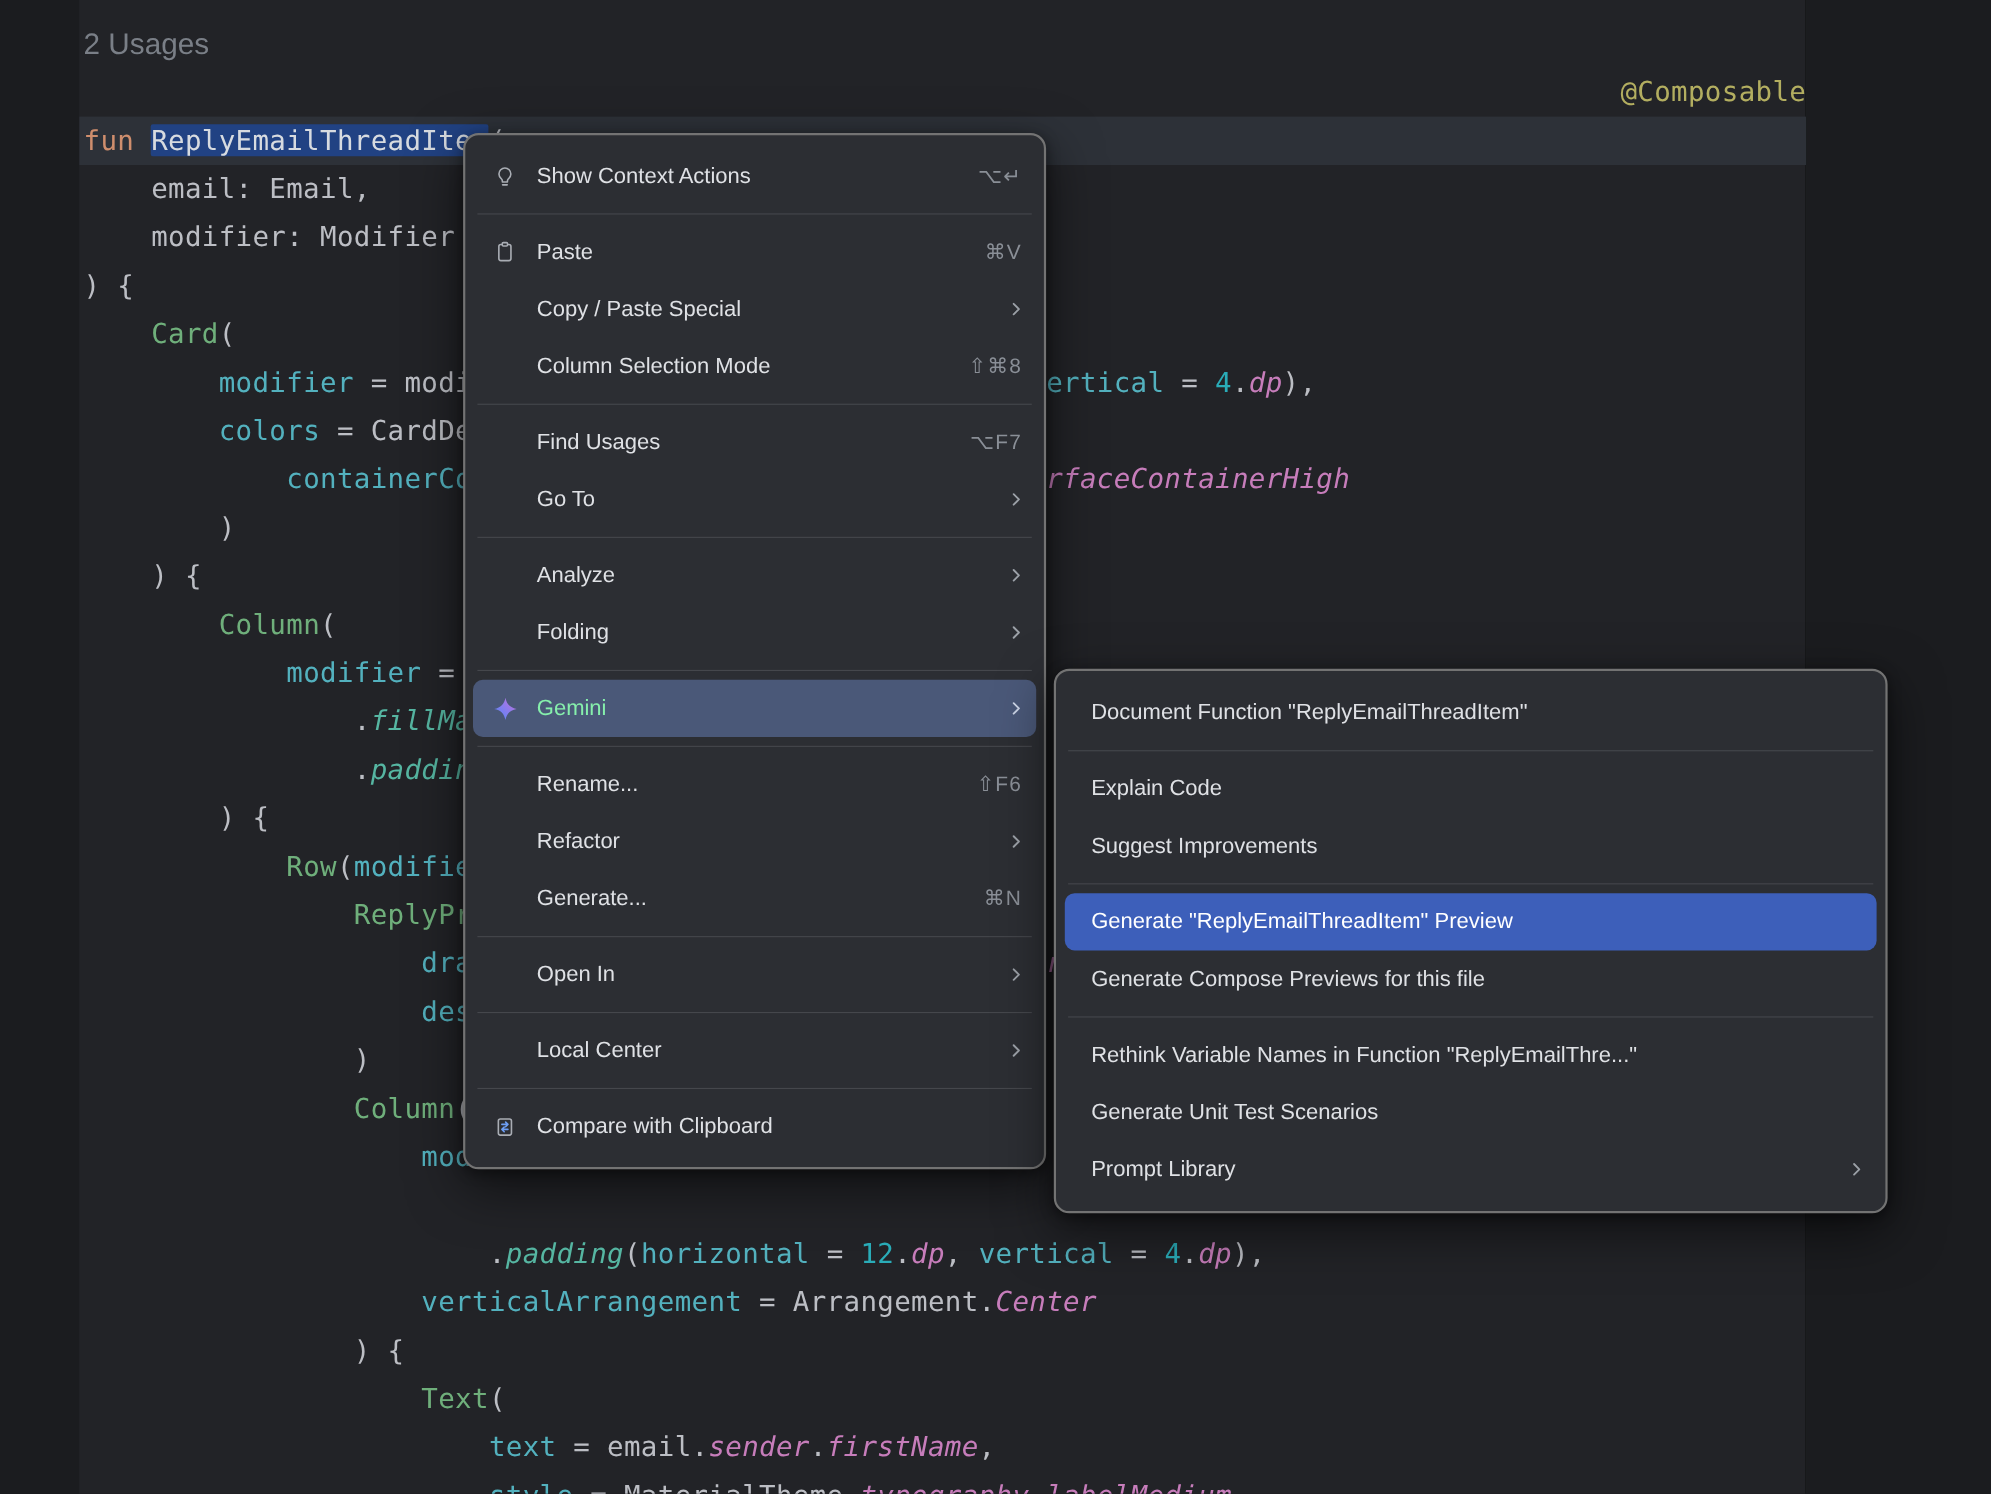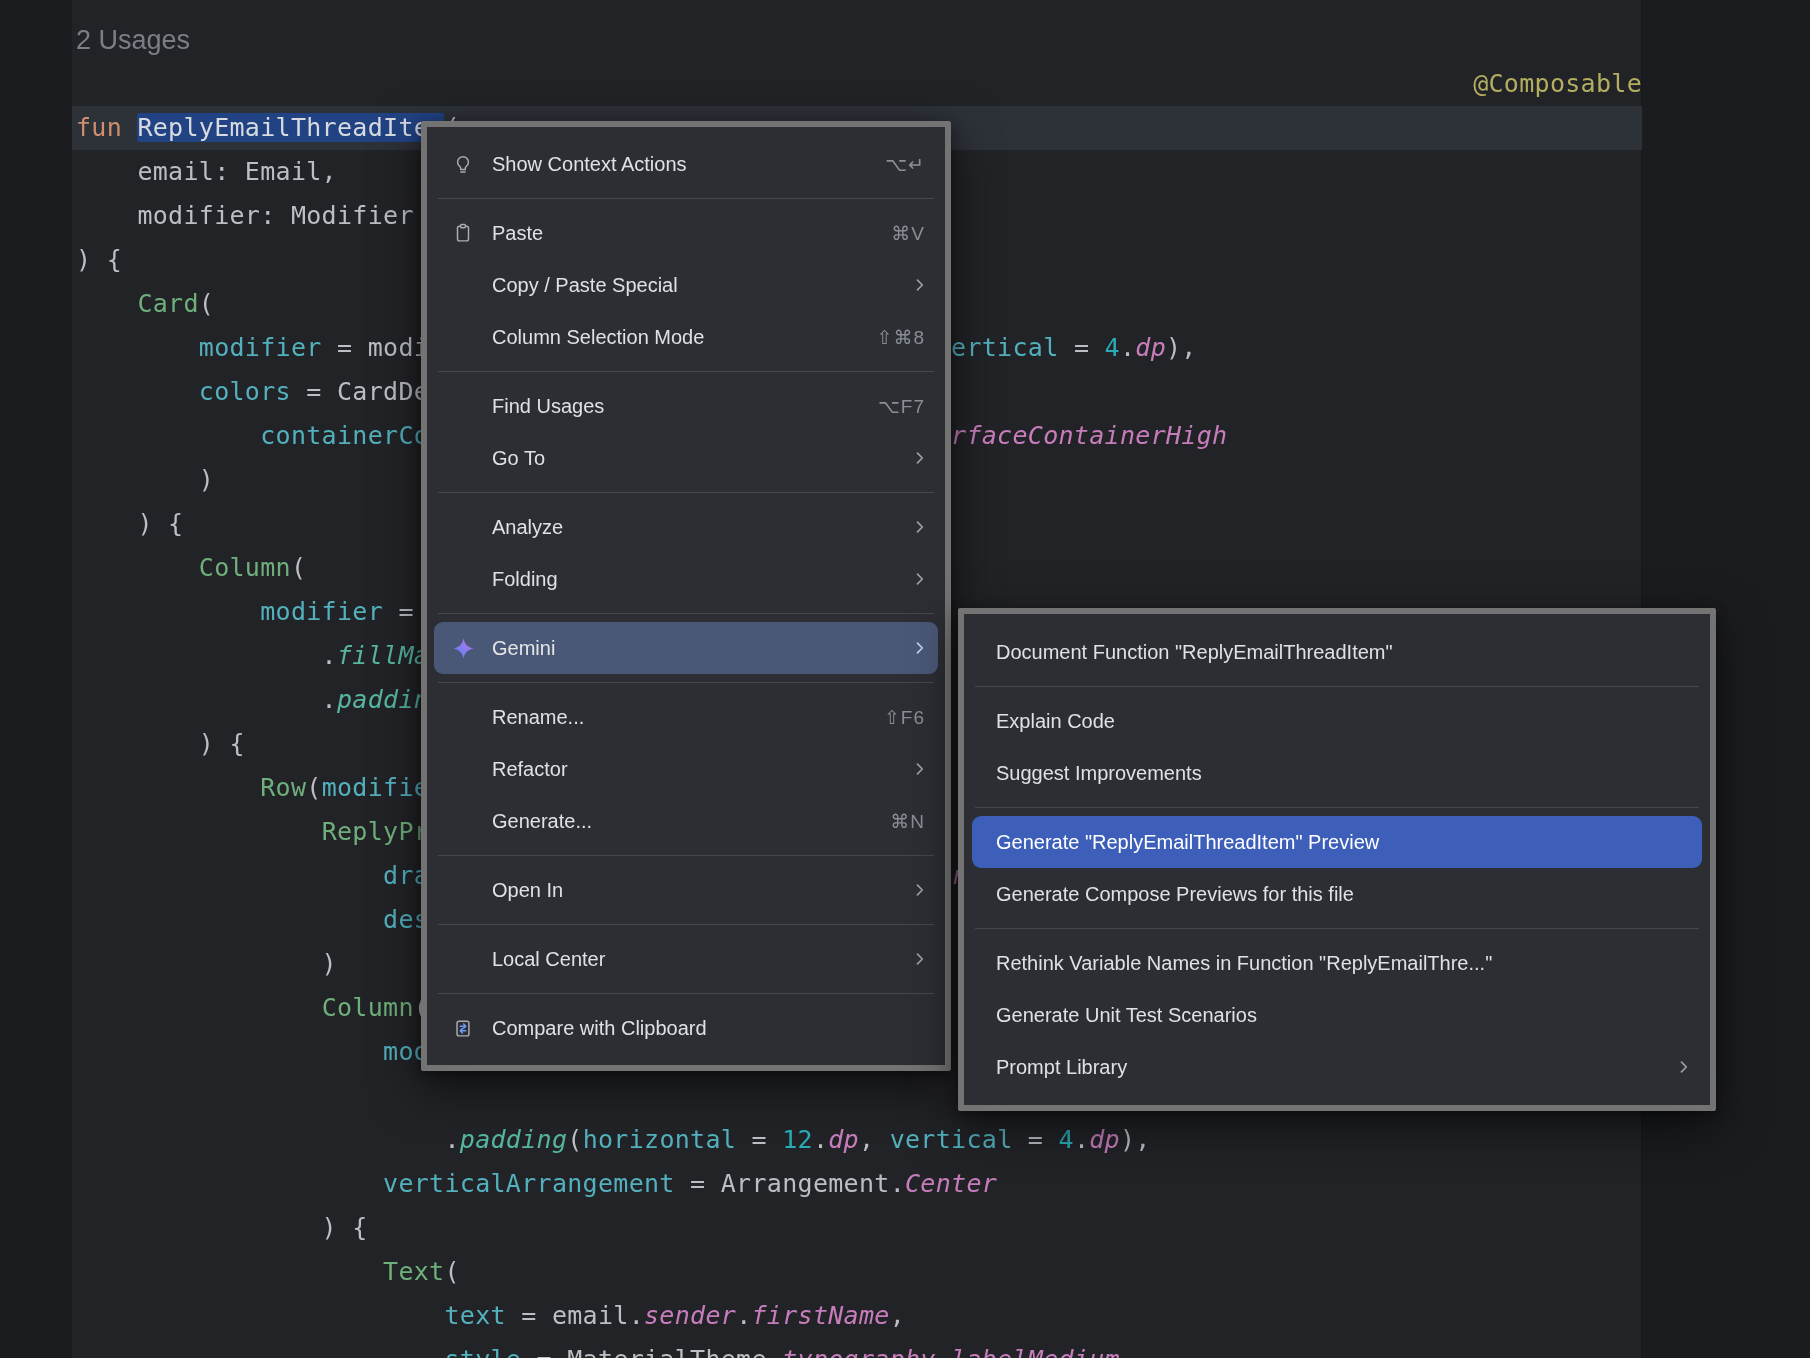--- a/index.html
+++ b/index.html
@@ -18,32 +18,32 @@
   .c-n{color:#53B1BE}
   .c-x{color:#56B6A2;font-style:italic}
   .c-d{color:#2AACB8}
   .c-p{color:#C77DBB;font-style:italic}
   .c-h{font-family:"Liberation Sans",sans-serif;font-size:27px;color:#7A7F87;letter-spacing:0;}
   .c-s{background:var(--sel,#214283);color:#D7DBE0;border-radius:2px;}
   .pill{display:inline-block;background:#3B3E45;color:#9CA1A9;border-radius:10px;padding:0 12px;margin:0 6px 0 3px;
     font-size:21px;line-height:31px;height:31px;vertical-align:middle;letter-spacing:0;}
 
   
-  .menu{position:absolute;background:#2C2E33;border:6px solid #737373;border-radius:2px;
+  .menu{position:absolute;background:#2C2E33;border:2px solid #737373;border-radius:14px;
     box-shadow:0 16px 48px rgba(0,0,0,.55),0 3px 12px rgba(0,0,0,.4);
     padding:11px 0;font-family:"Liberation Sans",sans-serif;}
   #context-menu{left:421px;top:121px;width:530px;z-index:10;}
   #gemini-submenu{left:958px;top:608px;width:758px;z-index:11;padding:12px 0;}
   .menu-item{height:52px;display:flex;align-items:center;margin:0 7px;border-radius:9px;font-size:20px;color:#DFE1E5;cursor:default;}
   #gemini-submenu .menu-item{margin:0 8px;padding-left:24px;}
   .mi-icon{width:58px;display:flex;align-items:center;justify-content:center;flex:none;}
   .mi-label{white-space:nowrap;}
   .mi-shortcut{margin-left:auto;padding-right:13px;color:#8A8F97;font-size:19px;letter-spacing:1px;white-space:nowrap;}
   .mi-arrow{margin-left:auto;margin-right:10px;color:#9BA0A7;display:flex;flex:none;}
-  .menu-item.hl-soft{background:var(--hl-soft,#4A5878);color:#e5e5e5;}
+  .menu-item.hl-soft{background:var(--hl-soft,#4A5878);color:#86efac;}
   .menu-item.hl-strong{background:var(--hl-strong,#3D5FBA);color:#FFFFFF;}
   .menu-item.hl-soft .mi-arrow,.menu-item.hl-strong .mi-arrow{color:#C9D2E4;}
   .menu-sep{height:1px;margin:8px 11px;background:#45474C;}
 </style>
 </head>
 <body>
 
 <div>
   <div class="editor-area">
     <div id="code-lines">

